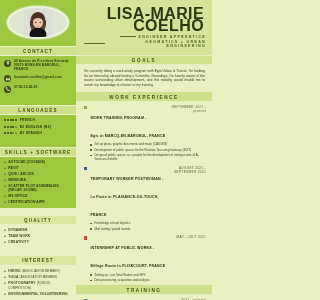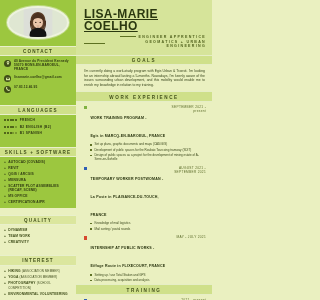--- a/index.html
+++ b/index.html
@@ -69,22 +69,22 @@
   .pale .bullet-item{color:#3c4a16;}
 
   
   .main{flex:1;position:relative;background:#eaf0c0;display:flex;flex-direction:column;}
   .name-band{
     background:#d6e49a;
     padding:8px 6px 6px 8px;
     position:relative;
   }
   .name{
-    font-size:12px;line-height:12px;font-weight:700;letter-spacing:.4px;
-    color:#2b3810;padding-right:2px;text-decoration:underline;
+    font-size:16px;line-height:12px;font-weight:700;letter-spacing:.4px;
+    color:#2b3810;text-align:right;padding-right:2px;
   }
   .subtitle-rows{margin-top:2.5px;text-align:right;}
   .sub-row{display:flex;align-items:center;justify-content:flex-end;gap:3px;margin-bottom:1px;}
   .rule{height:1px;width:16px;background:#5d7121;}
   .rule.long{width:22px;}
   .sub-txt{font-size:3.6px;letter-spacing:1.3px;color:#51621d;font-weight:700;}
 
   .sec-head{
     text-align:center;font-size:4.6px;letter-spacing:1.6px;font-weight:700;
     color:#44521c;background:#cfe08a;padding:2.2px 0 1.8px;

